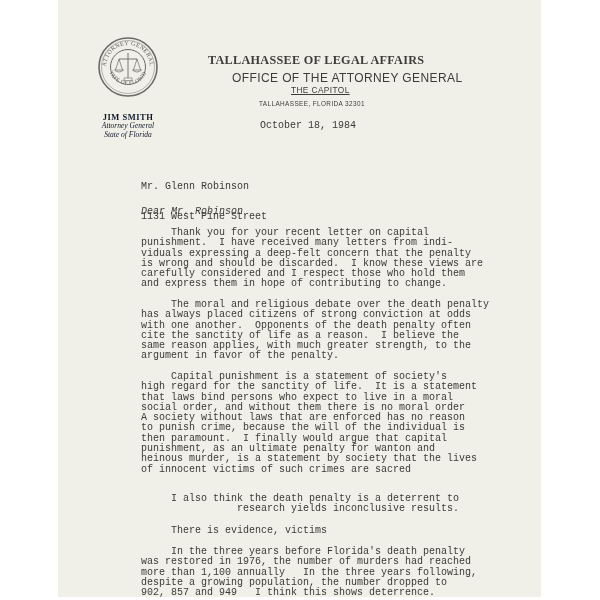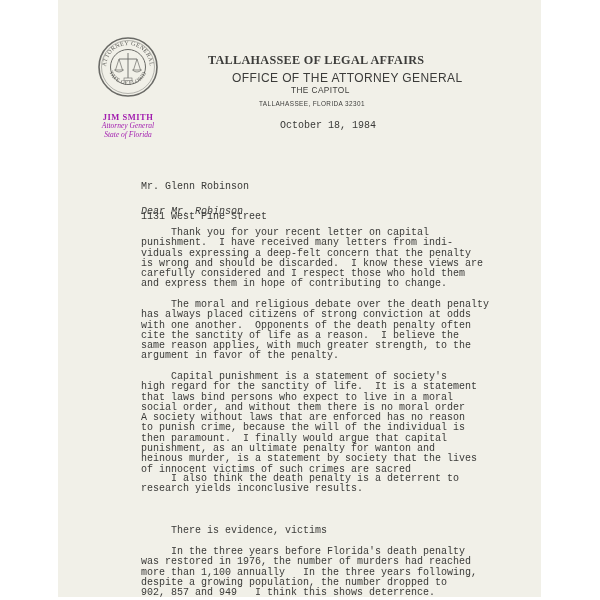--- a/index.html
+++ b/index.html
@@ -7,38 +7,38 @@
   .paper {
     position:absolute; left:58px; top:0; width:483px; height:597px;
     background:#f1f0e8;
   }
   .seal {
     position:absolute; left:98px; top:37px; width:60px; height:60px;
   }
   .seal svg { width:60px; height:60px; display:block; }
   .sender {
     position:absolute; left:78px; top:112px; width:100px; text-align:center;
-    color:#a21caf;
+    color:#0f172a;
   }
   .sender .name { font-family:"Liberation Serif", serif; font-weight:bold; font-size:8.5px; letter-spacing:0.5px; line-height:10px; }
   .sender .title { font-family:"Liberation Serif", serif; font-style:italic; font-size:7.5px; line-height:8.5px; }
   .lh-dept {
     position:absolute; left:208px; top:53px; font-family:"Liberation Serif", serif; font-weight:bold;
     font-size:12.2px; letter-spacing:0.3px; color:#3c3c3a; white-space:nowrap;
   }
   .lh-line {
     position:absolute; font-family:"Liberation Sans", sans-serif; color:#3c3c3a; white-space:nowrap;
   }
   .lh-office { left:232px; top:71px; font-size:12px; letter-spacing:0.4px; }
-  .lh-capitol { left:291px; top:85px; font-size:8.3px; letter-spacing:0.4px; }
+  .lh-capitol { left:291px; top:85px; font-size:8.3px; letter-spacing:0.4px;text-decoration:underline; }
   .lh-city { left:259px; top:100px; font-size:6.4px; letter-spacing:0.4px; }
   .mono {
     font-family:"Liberation Mono", monospace; font-size:10px; color:#3a3a38; white-space:pre;
   }
-  .date { position:absolute; left:280px; top:120px; font-size:10px; }
+  .date { position:absolute; left:260px; top:120px; font-size:10px; }
   .block { position:absolute; left:141px; line-height:10.3px; }
   .addr { top:161px; }
   .salutation { top:207px;font-style:italic; }
   .line { display:block; height:10.3px; }
 </style>
 </head>
 <body>
 
 <div class="paper"></div>
 
@@ -82,16 +82,16 @@
   <span class="line">Mr. Glenn Robinson</span>
   <span class="line">1131 West Pine Street</span>
 </div>
 
 <div class="mono block salutation">Dear Mr. Robinson</div>
 
 <div id="body-paras">
     <div class="mono block para" style="top: 228px;"><span class="line">     Thank you for your recent letter on capital</span><span class="line">punishment.  I have received many letters from indi-</span><span class="line">viduals expressing a deep-felt concern that the penalty</span><span class="line">is wrong and should be discarded.  I know these views are</span><span class="line">carefully considered and I respect those who hold them</span><span class="line">and express them in hope of contributing to change.</span></div>
     <div class="mono block para" style="top: 300px;"><span class="line">     The moral and religious debate over the death penalty</span><span class="line">has always placed citizens of strong conviction at odds</span><span class="line">with one another.  Opponents of the death penalty often</span><span class="line">cite the sanctity of life as a reason.  I believe the</span><span class="line">same reason applies, with much greater strength, to the</span><span class="line">argument in favor of the penalty.</span></div>
     <div class="mono block para" style="top: 372px;"><span class="line">     Capital punishment is a statement of society's</span><span class="line">high regard for the sanctity of life.  It is a statement</span><span class="line">that laws bind persons who expect to live in a moral</span><span class="line">social order, and without them there is no moral order</span><span class="line">A society without laws that are enforced has no reason</span><span class="line">to punish crime, because the will of the individual is</span><span class="line">then paramount.  I finally would argue that capital</span><span class="line">punishment, as an ultimate penalty for wanton and</span><span class="line">heinous murder, is a statement by society that the lives</span><span class="line">of innocent victims of such crimes are sacred</span></div>
-    <div class="mono block para" style="top: 474px;"><span class="line">     I also think the death penalty is a deterrent to</span><span class="line">research yields inconclusive results.</span></div>
+    <div class="mono block para" style="top: 494px; text-align: right;"><span class="line">     I also think the death penalty is a deterrent to</span><span class="line">research yields inconclusive results.</span></div>
     <div class="mono block para" style="top: 526px;"><span class="line">     There is evidence, victims</span></div>
     <div class="mono block para" style="top: 547px;"><span class="line">     In the three years before Florida's death penalty</span><span class="line">was restored in 1976, the number of murders had reached</span><span class="line">more than 1,100 annually   In the three years following,</span><span class="line">despite a growing population, the number dropped to</span><span class="line">902, 857 and 949   I think this shows deterrence.</span></div>
   </div>
 
 </body></html>

